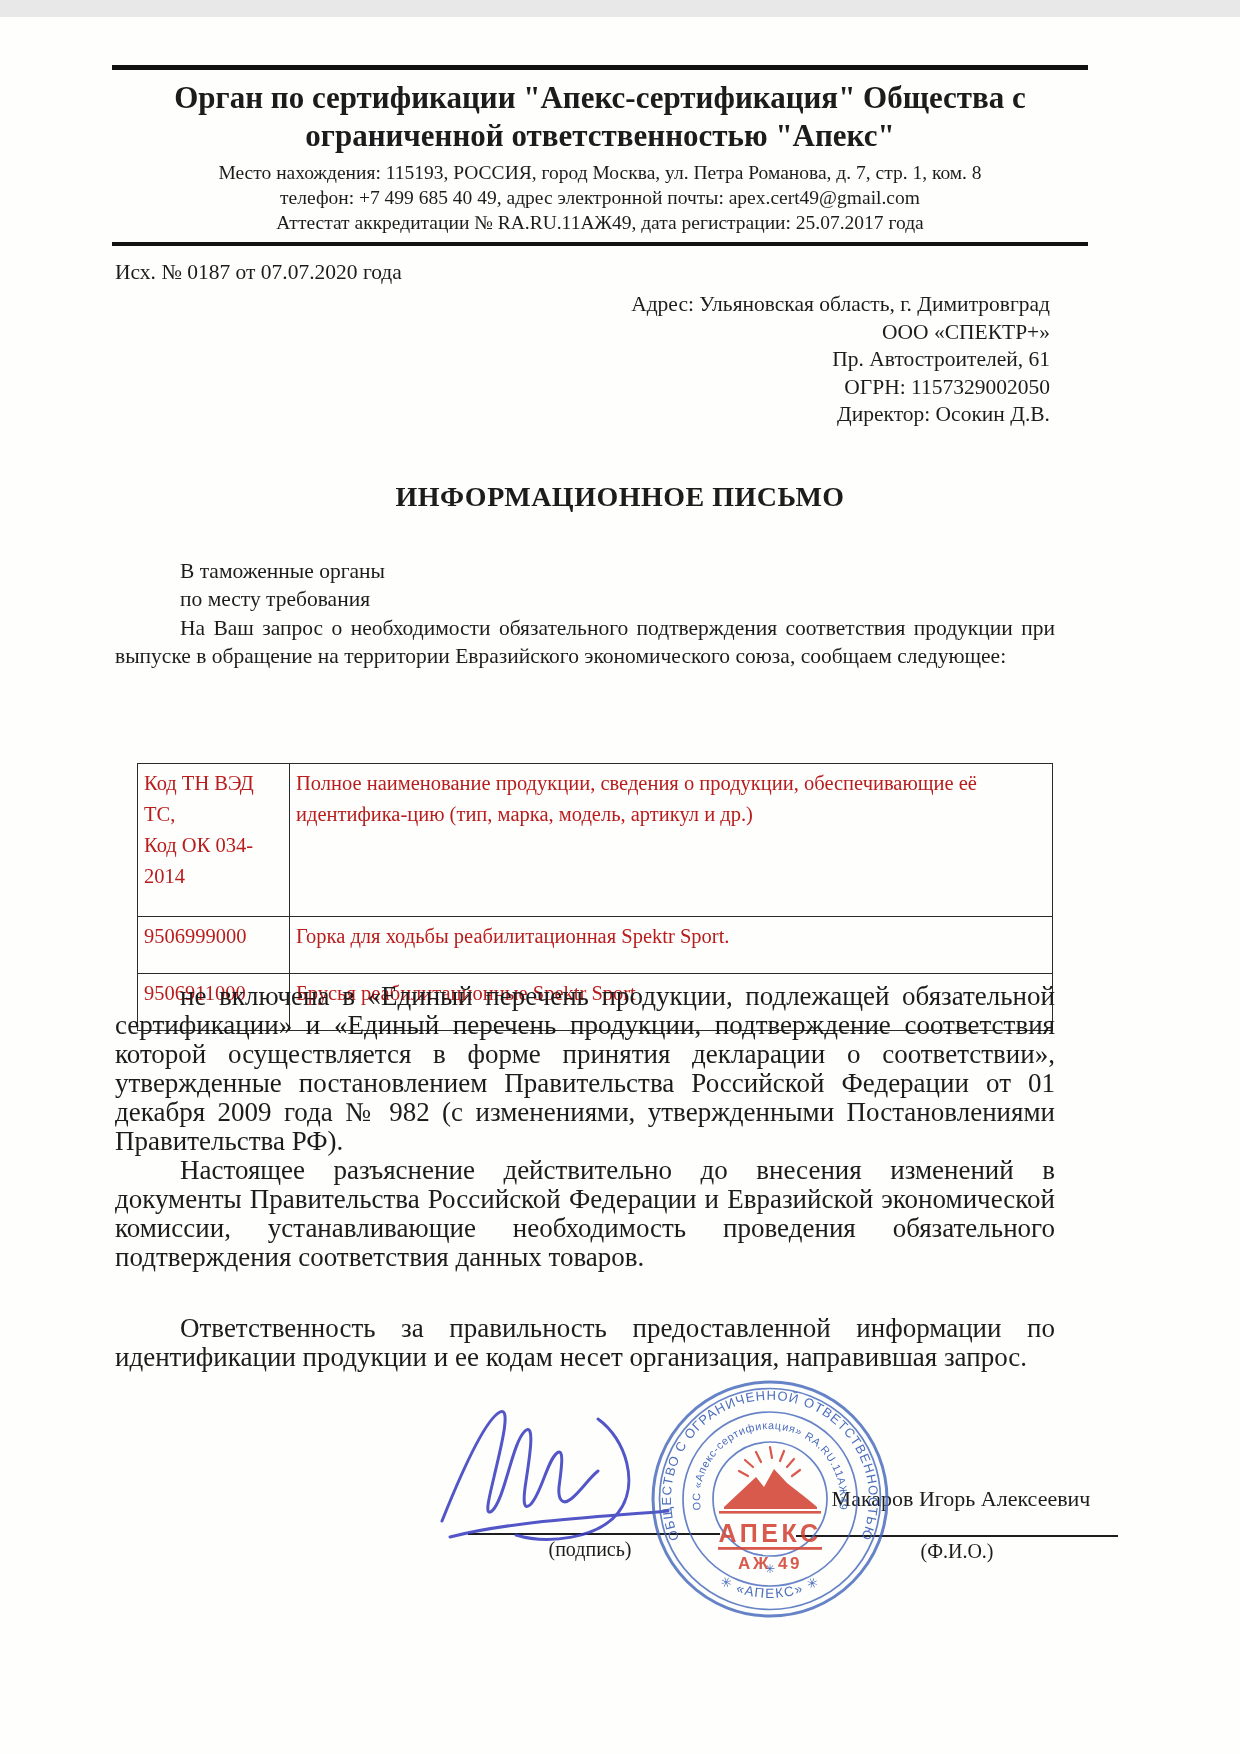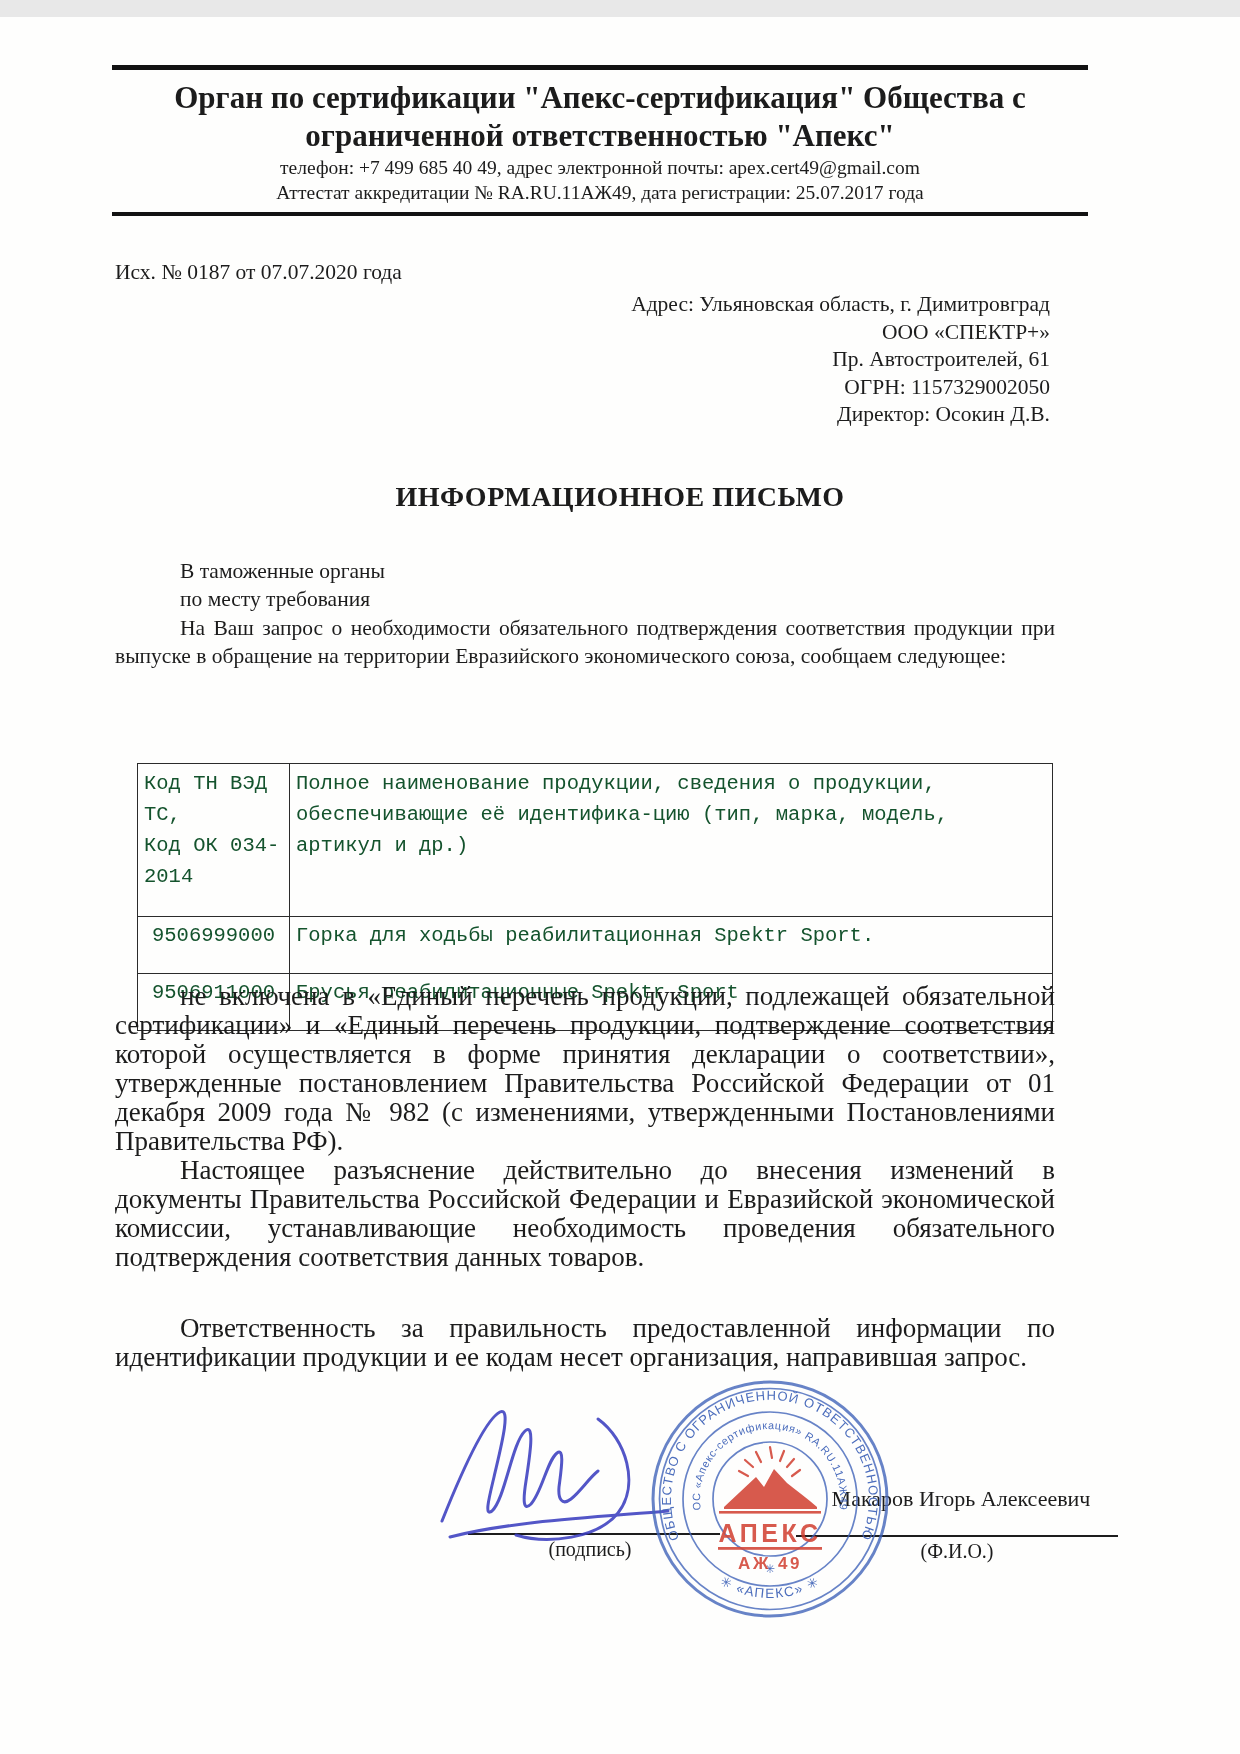--- a/index.html
+++ b/index.html
@@ -21,26 +21,26 @@
                font-size:21.5px; line-height:27.6px; }
   
   .doc-title { position:absolute; left:0; top:464px; width:1240px; text-align:center;
                font-size:28px; font-weight:bold; letter-spacing:.5px; }
   
   .body-top { position:absolute; left:115px; top:540px; width:940px; font-size:21.5px; line-height:28.4px; }
   .lead { padding-left:65px; }
   .just { text-align:justify; text-indent:65px; margin:0; }
   
   .table-wrap { position:absolute; left:137px; top:746px; width:916px; }
-  table.codes { border-collapse:collapse; width:100%; font-family:Liberation Mono, monospace;
-                font-size:20.5px; color:#14532d; }
+  table.codes { border-collapse:collapse; width:100%; font-family:Liberation Serif, serif;
+                font-size:20.5px; color:#b91c1c; }
   table.codes td { border:1.7px solid #2b2b2b; vertical-align:top; }
   .t-head td { padding:4px 6px 24px 6px; line-height:31px; }
   .t-row td { padding:6px 6px 24px 6px; line-height:26px; }
-  .col-code { text-align:center; }
+  .col-code { }
   
   .paras { position:absolute; left:115px; top:965px; width:940px; font-size:27px; line-height:29px; }
   .paras p { margin:0; }
   .gap-top { margin-top:42px !important; }
   
   .sig-position { position:absolute; left:120px; top:1386px; width:360px; font-size:21.5px; line-height:34px; }
   .sig-line-left { position:absolute; left:468px; top:1516px; width:252px; border-top:2px solid #1d1d1d; }
   .sig-label-left { position:absolute; left:455px; top:1521px; width:270px; text-align:center; font-size:20px; }
   .sig-name { position:absolute; left:800px; top:1469px; width:322px; text-align:center; font-size:22px; }
   .sig-line-right { position:absolute; left:796px; top:1518px; width:322px; border-top:2px solid #1d1d1d; }
@@ -52,20 +52,21 @@
 </style>
 </head>
 <body>
 
 <div class="page">
 
   <div class="header">
     <div class="rule-top"></div>
     <div class="h-title">Орган по сертификации "Апекс-сертификация" Общества с</div>
     <div class="h-title">ограниченной ответственностью "Апекс"</div>
+    <div class="h-info h-info-first">Место нахождения: 115193, РОССИЯ, город Москва, ул. Петра Романова, д. 7, стр. 1, ком. 8</div>
     <div class="h-info">телефон: +7 499 685 40 49, адрес электронной почты: apex.cert49@gmail.com</div>
     <div class="h-info">Аттестат аккредитации № RA.RU.11АЖ49, дата регистрации: 25.07.2017 года</div>
     <div class="rule-bottom"></div>
   </div>
 
   <div class="ref">Исх. № 0187 от 07.07.2020 года</div>
 
   <div class="recipient">
     <div>Адрес: Ульяновская область, г. Димитровград</div>
     <div>ООО «СПЕКТР+»</div>

